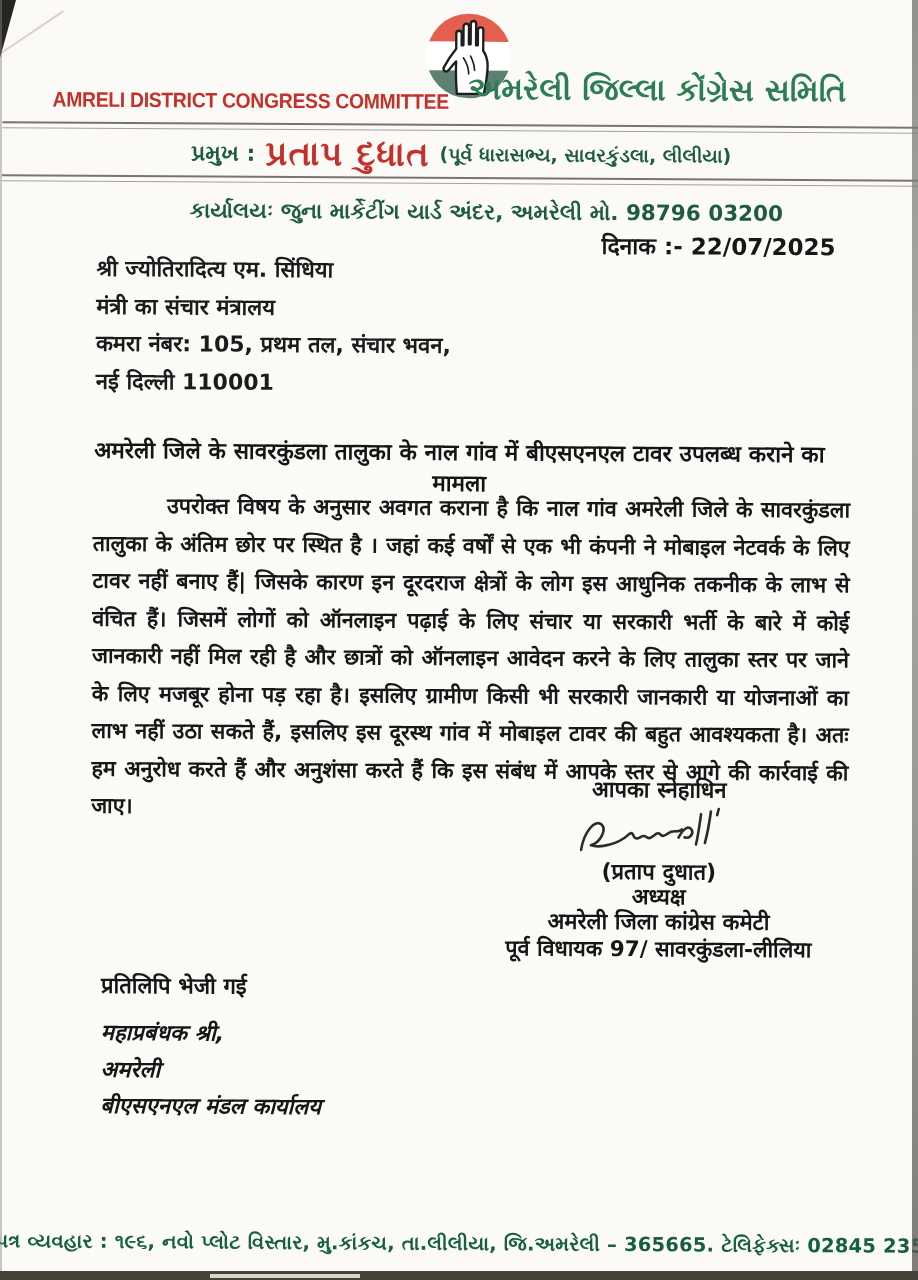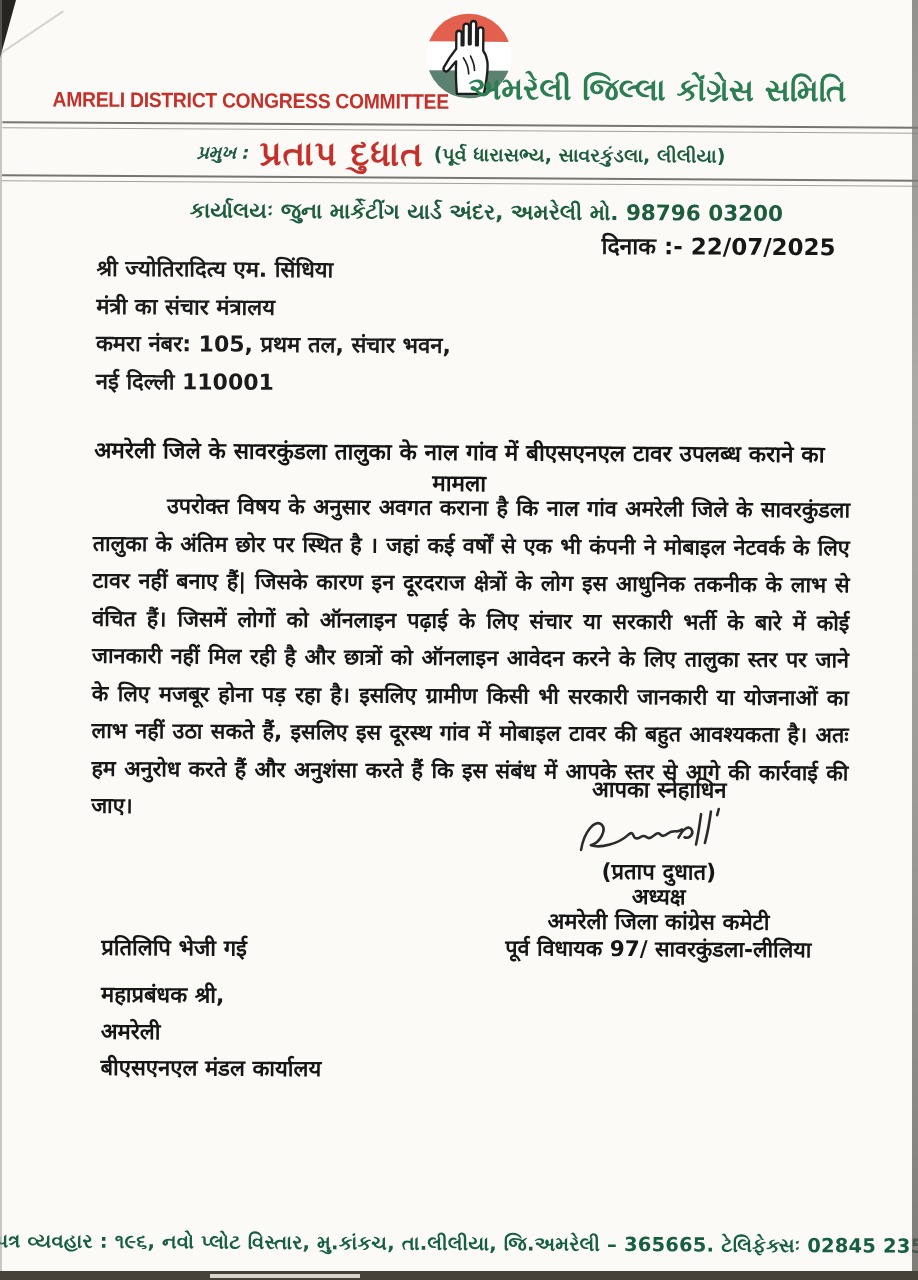--- a/index.html
+++ b/index.html
@@ -37,21 +37,21 @@
     color:#2c7d52;font-weight:700;font-size:31px;white-space:nowrap;
   }
   .rule{position:absolute;left:0;right:0;height:4px;
     border-top:2px solid #605e57;border-bottom:1px solid #94928a;opacity:.85;}
   .rule1{top:124px;}
   .rule2{top:177px;}
   .president{
     position:absolute;left:0;right:0;top:131px;height:46px;
     display:flex;align-items:center;justify-content:center;gap:10px;white-space:nowrap;
   }
-  .president .lbl{color:#1d5c3c;font-weight:700;font-size:18px;font-style:italic;}
+  .president .lbl{color:#1d5c3c;font-weight:700;font-size:22px;}
   .president .nm{color:#c4312b;font-weight:800;font-size:34px;letter-spacing:1px;}
   .president .dt{color:#1d5c3c;font-weight:700;font-size:19px;}
   .office{
     position:absolute;left:188px;top:199px;
     color:#1d5c3c;font-weight:700;font-size:21.5px;white-space:nowrap;
   }
   .date{position:absolute;right:84px;top:228px;font-weight:700;font-size:23px;color:#171717;}
   .recipient{position:absolute;left:95px;top:252px;font-weight:700;font-size:22px;line-height:37.5px;color:#1b1b1b;}
   .subject{
     position:absolute;left:75px;right:75px;top:436px;text-align:center;
@@ -65,23 +65,23 @@
   
   .signoff{position:absolute;left:472px;top:772px;width:378px;text-align:center;color:#161616;}
   .signoff .sal{font-weight:700;font-size:22px;}
   .sig-wrap{height:56px;position:relative;}
   .sig-wrap svg{position:absolute;left:104px;top:2px;transform:rotate(-4deg);}
   .signoff .nm2{font-weight:700;font-size:22px;line-height:25px;}
   .signoff .ttl{font-weight:700;font-size:22px;line-height:25px;}
   .signoff .org{font-weight:700;font-size:22px;line-height:26px;}
   .signoff .des{font-weight:700;font-size:21.5px;line-height:27px;}
   
-  .copy{position:absolute;left:104px;top:933px;color:#161616;}
+  .copy{position:absolute;left:104px;top:971px;color:#161616;}
   .copy .hd{font-weight:700;font-size:22px;}
-  .copy .ln{font-weight:700;font-size:22px;line-height:36.5px;}
+  .copy .ln{font-weight:700;font-size:22px;line-height:36.5px;font-style:italic;}
   .copy .gap{height:16px;}
   
   .footer{
     position:absolute;left:0;right:0;top:1232px;text-align:center;
     color:#17603f;font-weight:700;font-size:19.5px;letter-spacing:.2px;white-space:nowrap;
   }
 </style>
 </head>
 <body>
 

